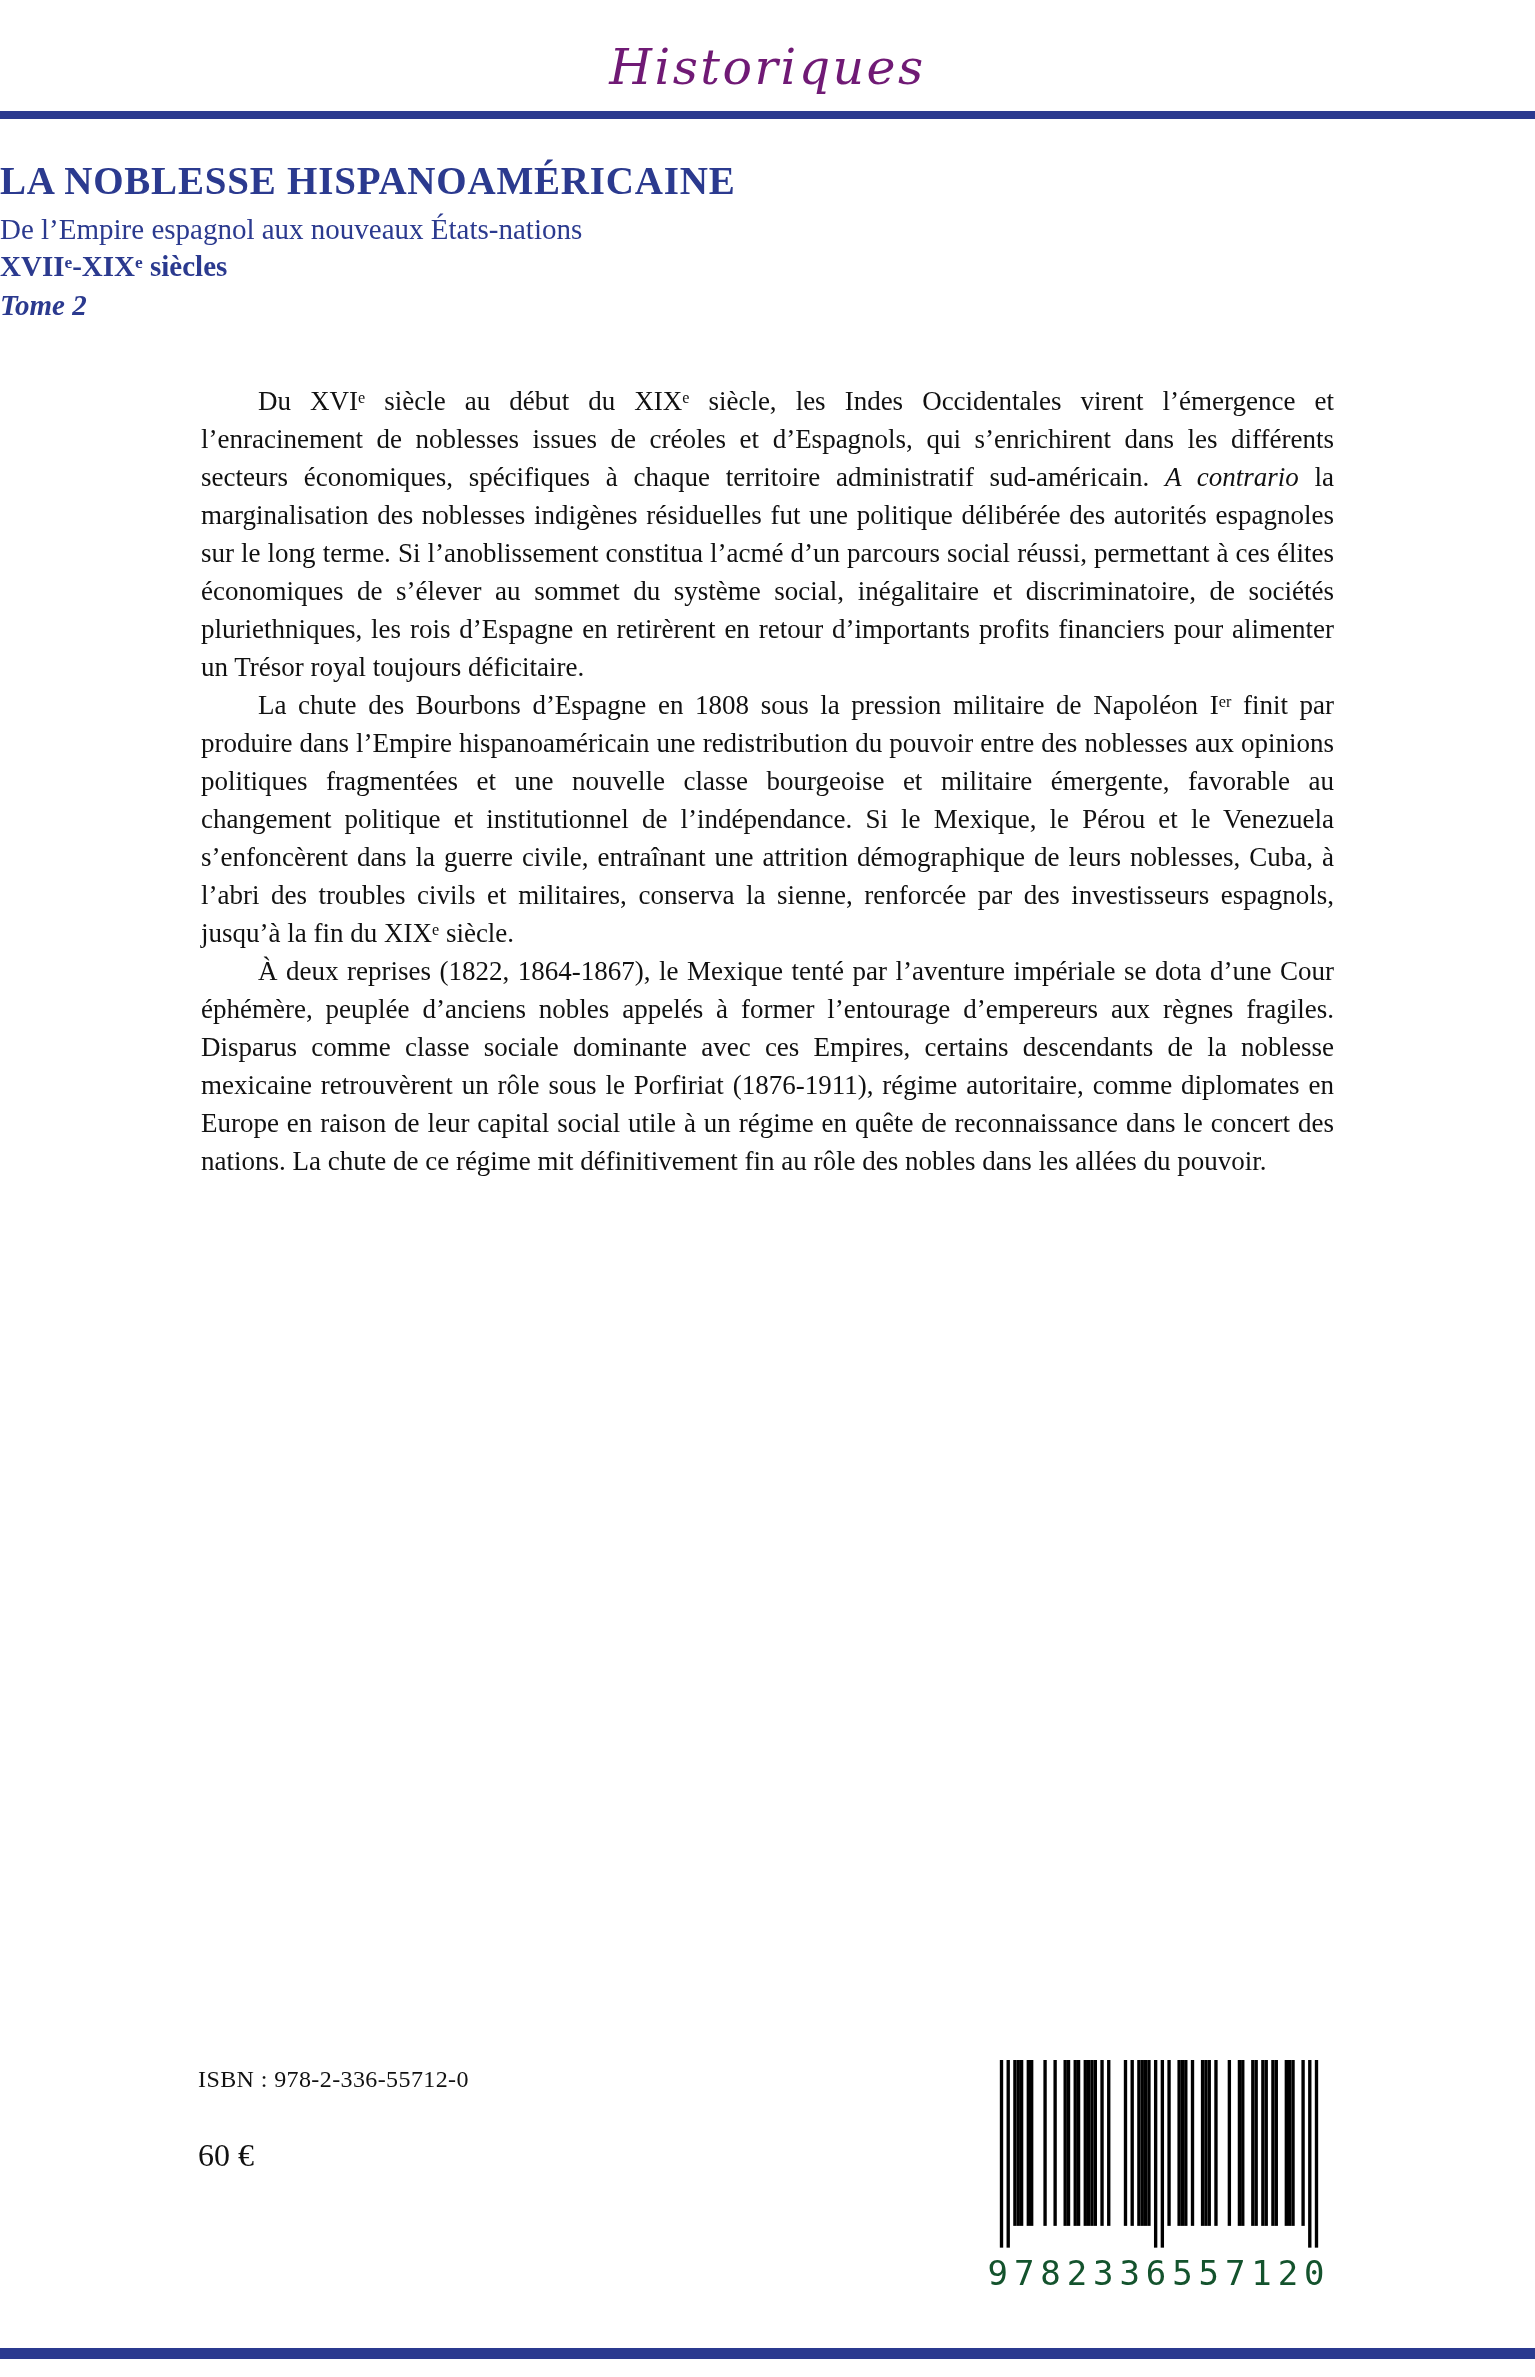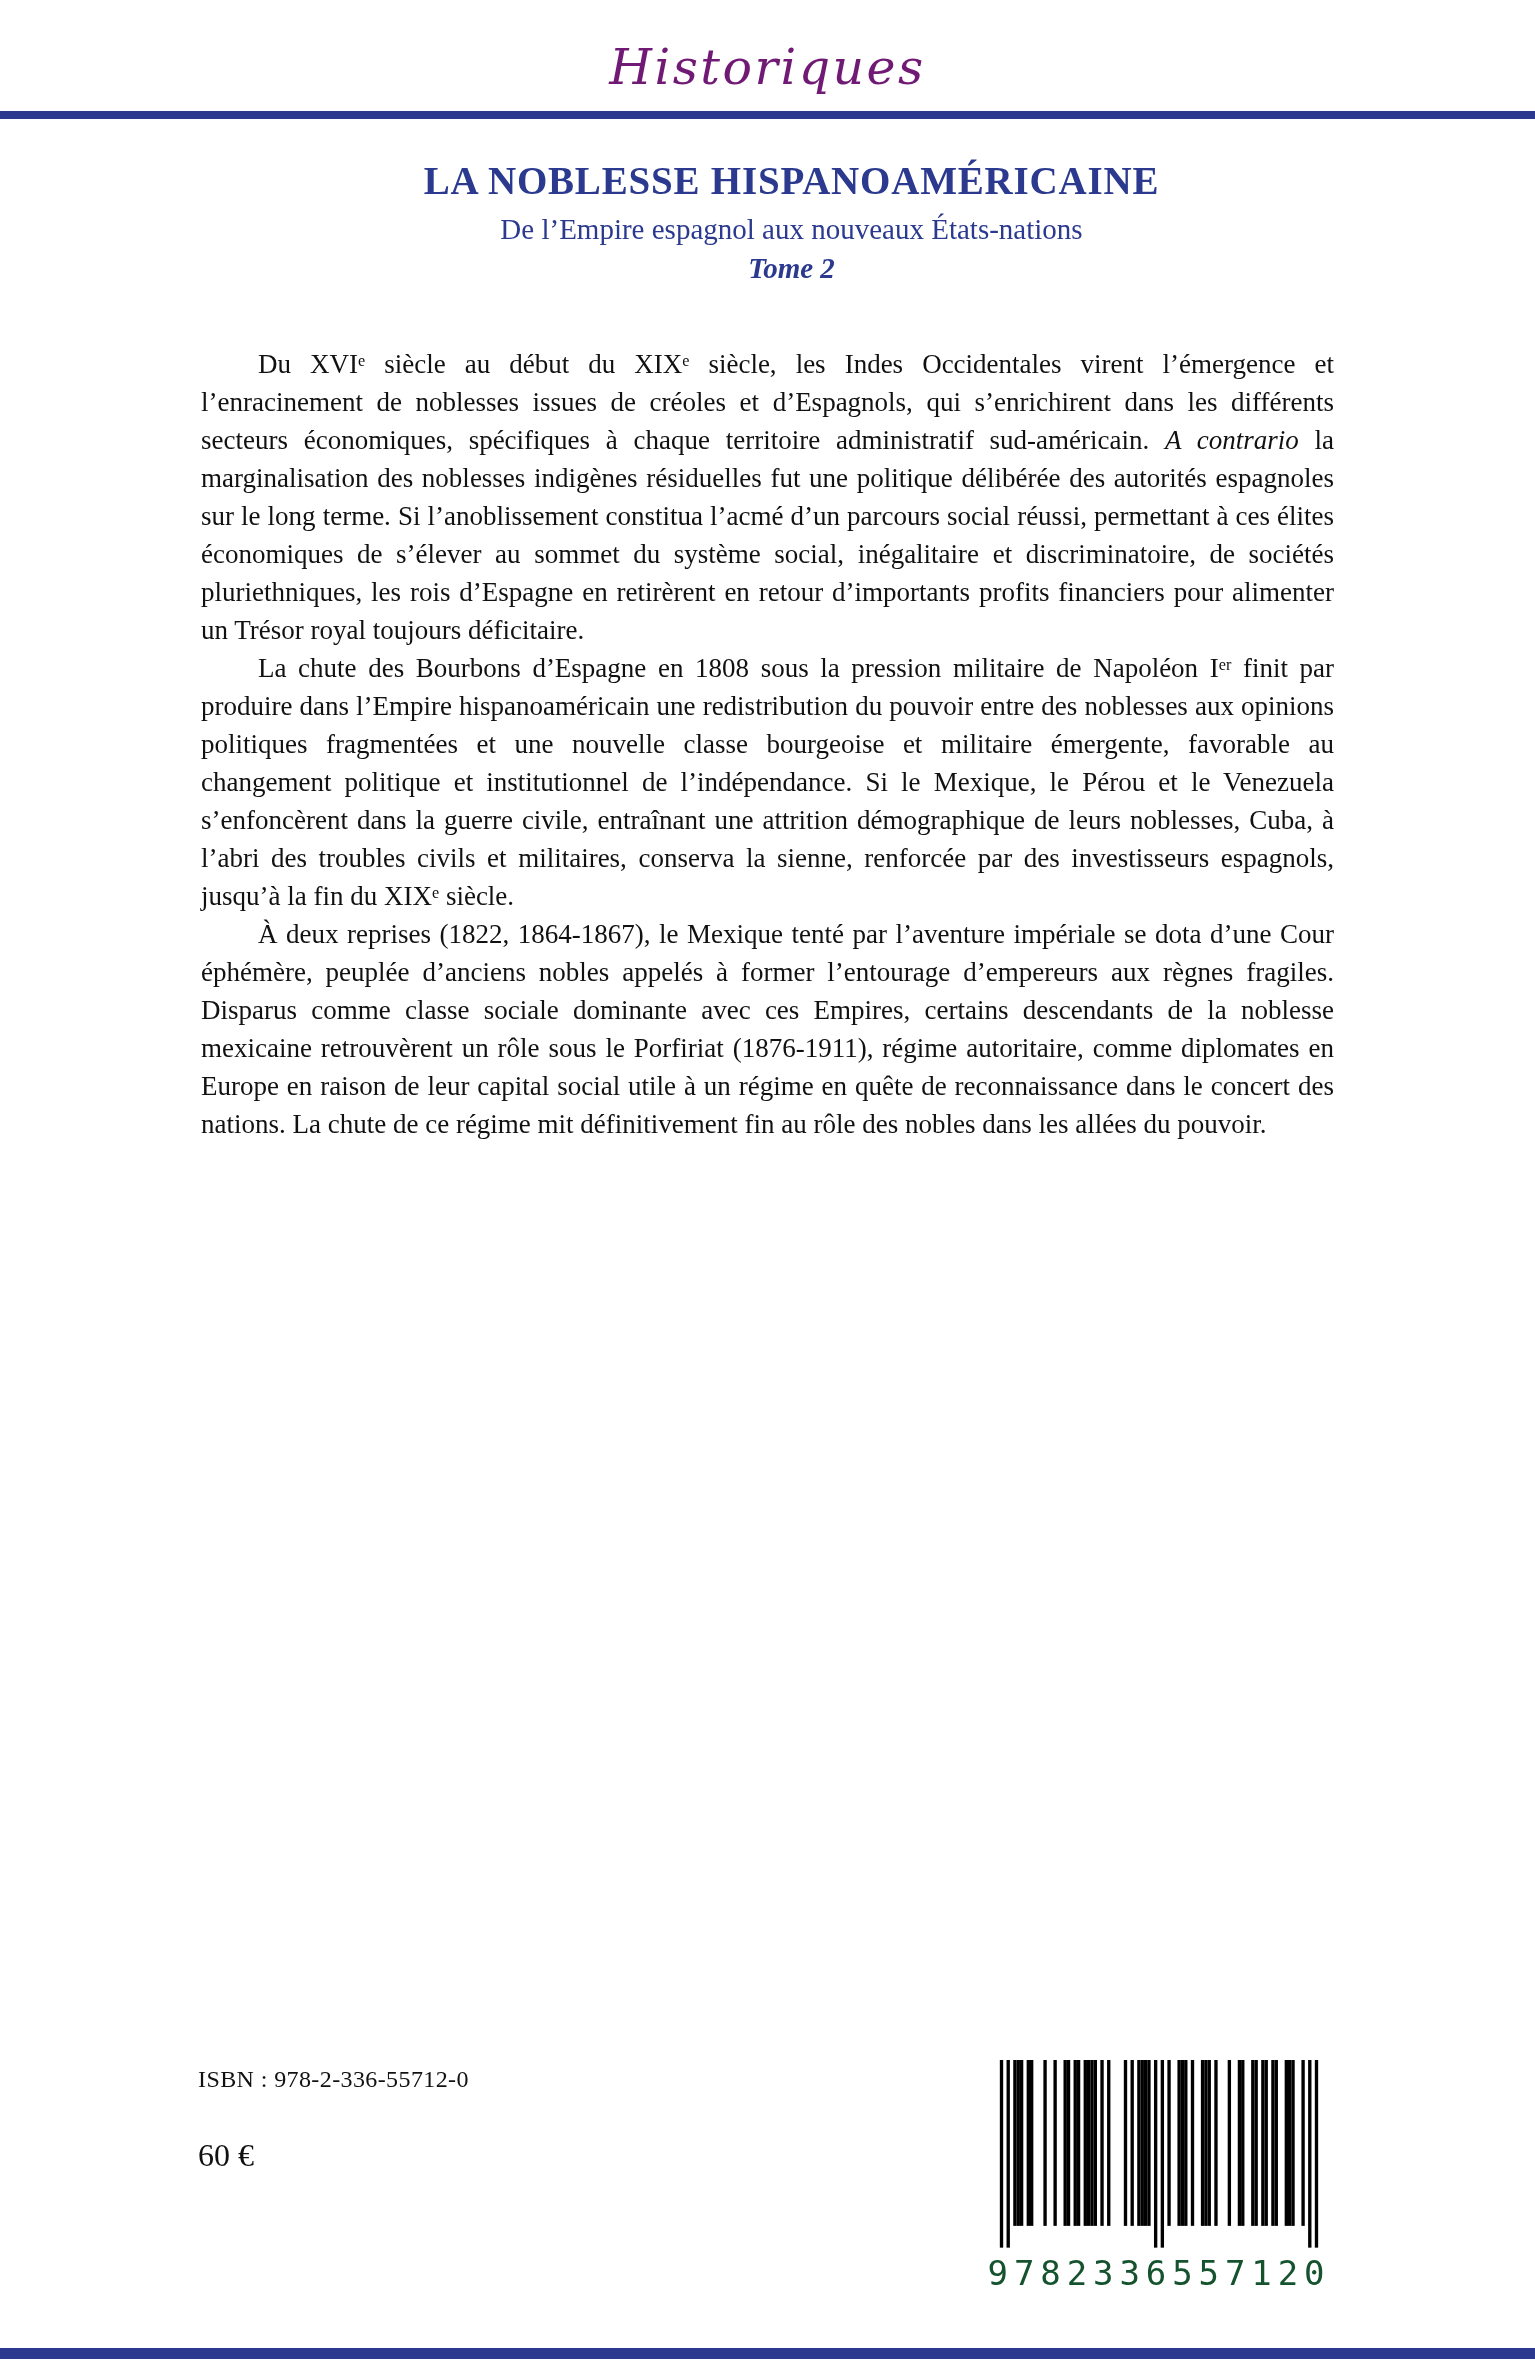--- a/index.html
+++ b/index.html
@@ -27,23 +27,22 @@
   }
   .top-rule {
     margin-top: 15px;
     width: 100%;
     height: 7.6px;
     background: var(--accent, #2b3a8f);
   }
   
   .title-block {
     margin-top: 39px;
-    text-align: center;
+    text-align: left;
     color: var(--accent, #2b3a8f);
-    padding-left: 48px;
   }
   .book-title {
     font-size: 39px;
     font-weight: bold;
     letter-spacing: 0.8px;
     margin: 0;
   }
   .book-subtitle {
     font-size: 29px;
     font-weight: normal;
@@ -134,20 +133,21 @@
 
 <div class="page">
 
   <div class="logo">Historiques</div>
 
   <div class="top-rule"></div>
 
   <div class="title-block">
     <h1 class="book-title">LA NOBLESSE HISPANOAMÉRICAINE</h1>
     <div class="book-subtitle">De l’Empire espagnol aux nouveaux États-nations</div>
+    <div class="book-period"><span>XVII</span><sup>e</sup><span>-XIX</span><sup>e</sup><span> siècles</span></div>
     <div class="book-tome">Tome 2</div>
   </div>
 
   <div class="body-text">
     <p><span>Du XVI</span><sup>e</sup><span> siècle au début du XIX</span><sup>e</sup><span> siècle, les Indes Occidentales virent l’émergence et l’enracinement de noblesses issues de créoles et d’Espagnols, qui s’enrichirent dans les différents secteurs économiques, spécifiques à chaque territoire administratif sud-américain. </span><span class="italic">A contrario</span><span> la marginalisation des noblesses indigènes résiduelles fut une politique délibérée des autorités espagnoles sur le long terme. Si l’anoblissement constitua l’acmé d’un parcours social réussi, permettant à ces élites économiques de s’élever au sommet du système social, inégalitaire et discriminatoire, de sociétés pluriethniques, les rois d’Espagne en retirèrent en retour d’importants profits financiers pour alimenter un Trésor royal toujours déficitaire.</span></p>
     <p><span>La chute des Bourbons d’Espagne en 1808 sous la pression militaire de Napoléon I</span><sup>er</sup><span> finit par produire dans l’Empire hispanoaméricain une redistribution du pouvoir entre des noblesses aux opinions politiques fragmentées et une nouvelle classe bourgeoise et militaire émergente, favorable au changement politique et institutionnel de l’indépendance. Si le Mexique, le Pérou et le Venezuela s’enfoncèrent dans la guerre civile, entraînant une attrition démographique de leurs noblesses, Cuba, à l’abri des troubles civils et militaires, conserva la sienne, renforcée par des investisseurs espagnols, jusqu’à la fin du XIX</span><sup>e</sup><span> siècle.</span></p>
     <p><span>À deux reprises (1822, 1864-1867), le Mexique tenté par l’aventure impériale se dota d’une Cour éphémère, peuplée d’anciens nobles appelés à former l’entourage d’empereurs aux règnes fragiles. Disparus comme classe sociale dominante avec ces Empires, certains descendants de la noblesse mexicaine retrouvèrent un rôle sous le Porfiriat (1876-1911), régime autoritaire, comme diplomates en Europe en raison de leur capital social utile à un régime en quête de reconnaissance dans le concert des nations. La chute de ce régime mit définitivement fin au rôle des nobles dans les allées du pouvoir.</span></p>
   </div>
 
 

